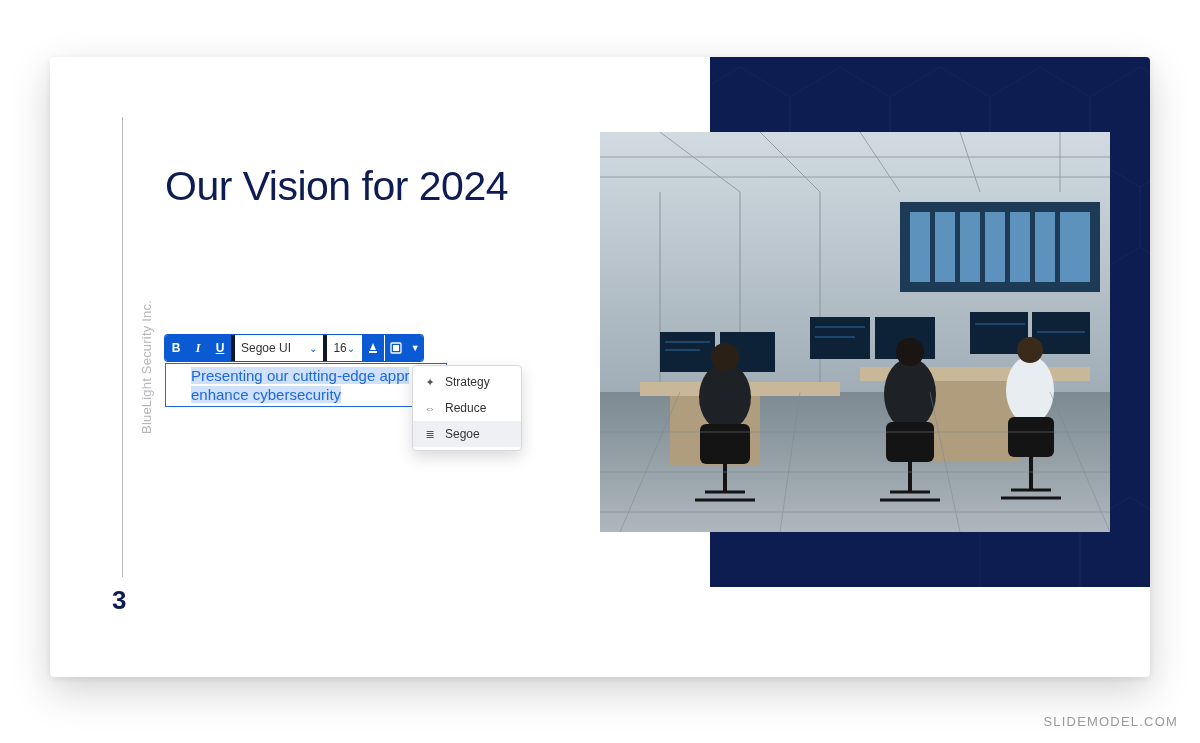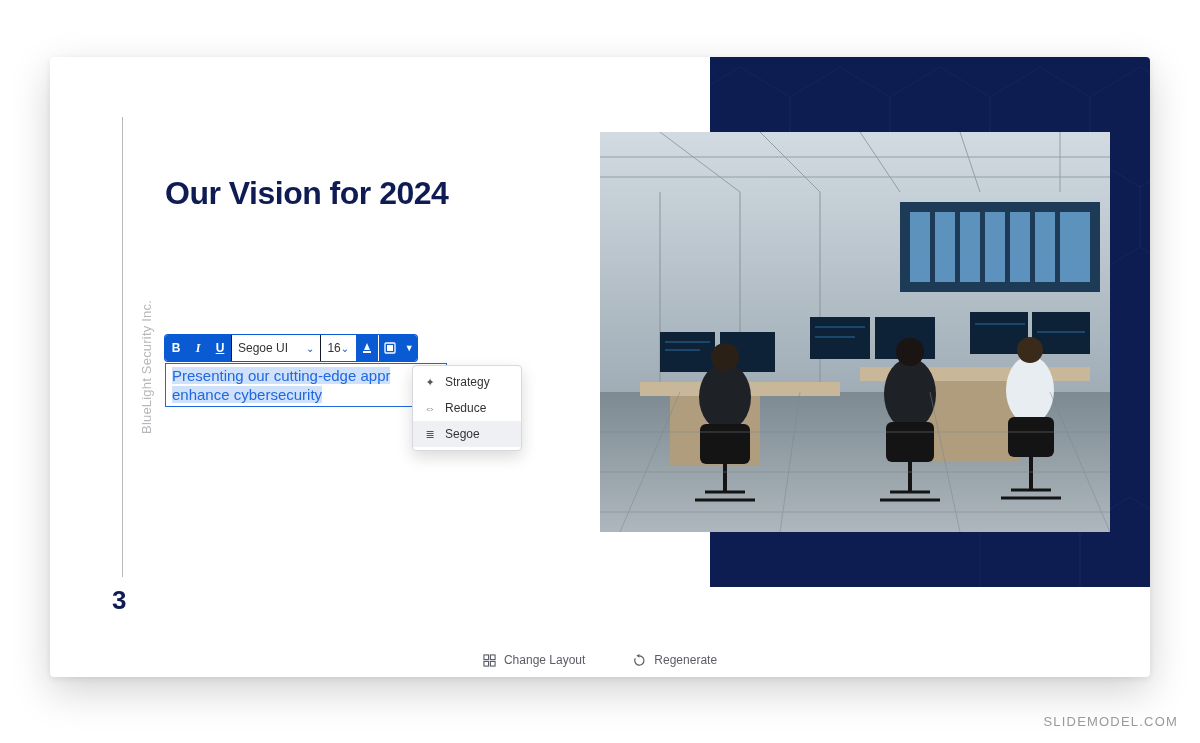--- a/index.html
+++ b/index.html
@@ -24,22 +24,22 @@
   .sidebar-text {
     position: absolute; left: 30px; top: 50%; transform: translateY(-50%) rotate(-90deg);
     transform-origin: center; color: #b6b7bb; font-size: 13px; white-space: nowrap;
     letter-spacing: 0.2px;
   }
   .side-line {
     position: absolute; left: 72px; top: 60px; width: 1px; height: 460px;
     background: #b8b8bc;
   }
   .title {
-    position: absolute; left: 115px; top: 118px;
-    font-size: 32px; font-weight: 700; color: #0f1c54;
+    position: absolute; left: 115px; top: 106px;
+    font-size: 41px; font-weight: 400; color: #0f1c54;
     letter-spacing: -0.5px;
   }
   .subtitle {
     position: absolute; left: 115px; top: 160px;
     font-size: 21px; font-weight: 400; color: #1a1a1a;
   }
   .slide-num {
     position: absolute; left: 62px; top: 528px;
     font-size: 26px; font-weight: 900; color: #0f1c54;
   }
@@ -53,32 +53,32 @@
     display: flex; align-items: center; background: #0a5bd3; color: #fff;
     font-size: 12px; font-weight: 600;
   }
   .fmt-btn {
     width: 22px; display: flex; align-items: center; justify-content: center;
     cursor: pointer;
   }
   .fmt-sep { width: 1px; background: rgba(255,255,255,0.4); }
   .fmt-input {
     background: #fff; color: #333; font-size: 12px; padding: 0 6px;
-    display: flex; align-items: center; gap: 18px; border-left: 1px solid #0f172a;
+    display: flex; align-items: center; gap: 18px; border-left: 4px solid #0f172a;
   }
   .fmt-input.short { gap: 0; }
   .chev { color: #0a5bd3; font-size: 10px; }
   .icon-box {
     width: 22px; display:flex; align-items:center; justify-content:center;
     background:#0a5bd3; color:#fff; cursor:pointer;
   }
   
   .sel-box {
     position: absolute; left: 115px; top: 306px; width: 282px; height: 44px;
-    border: 1px solid #1f68e0; background: #fff;
+    border: 1px solid #1f68e0; background: #fff; padding-left: 19px;
   }
   .sel-text {
     font-size: 15px; color: #1f68e0; padding: 3px 6px 0 6px; line-height: 1.25;
   }
   .sel-text .hl { background: #cfe1fb; }
   
   .ai-menu {
     position: absolute; left: 362px; top: 308px; width: 110px;
     background: #fff; border: 1px solid #d8d9de; border-radius: 4px;
     box-shadow: 0 6px 16px rgba(0,0,0,0.15); padding: 3px 0;
@@ -280,34 +280,16 @@
     <div class="ai-item">
       <span class="ai-icn">⇔</span>
       <span>Reduce</span>
     </div>
     <div class="ai-item active">
       <span class="ai-icn">≣</span>
       <span>Segoe</span>
     </div>
   </div>
 
-  <div class="bottom">
-    <div class="act">
-      <svg viewBox="0 0 14 14">
-          <rect x="1" y="1" width="5" height="5" fill="none" stroke="#5a5d66" stroke-width="1.2"></rect>
-          <rect x="8" y="1" width="5" height="5" fill="none" stroke="#5a5d66" stroke-width="1.2"></rect>
-          <rect x="1" y="8" width="5" height="5" fill="none" stroke="#5a5d66" stroke-width="1.2"></rect>
-          <rect x="8" y="8" width="5" height="5" fill="none" stroke="#5a5d66" stroke-width="1.2"></rect>
-        </svg>
-      <span>Change Layout</span>
-    </div>
-    <div class="act">
-      <svg viewBox="0 0 14 14">
-          <path d="M7 2 A5 5 0 1 1 2.5 4.5" fill="none" stroke="#5a5d66" stroke-width="1.3"></path>
-          <path d="M7 0 L7 4 L3.5 2 Z" fill="#5a5d66"></path>
-        </svg>
-      <span>Regenerate</span>
-    </div>
-  </div>
 
 </div>
 
 <div class="watermark">SLIDEMODEL.COM</div>
 
 </body></html>

